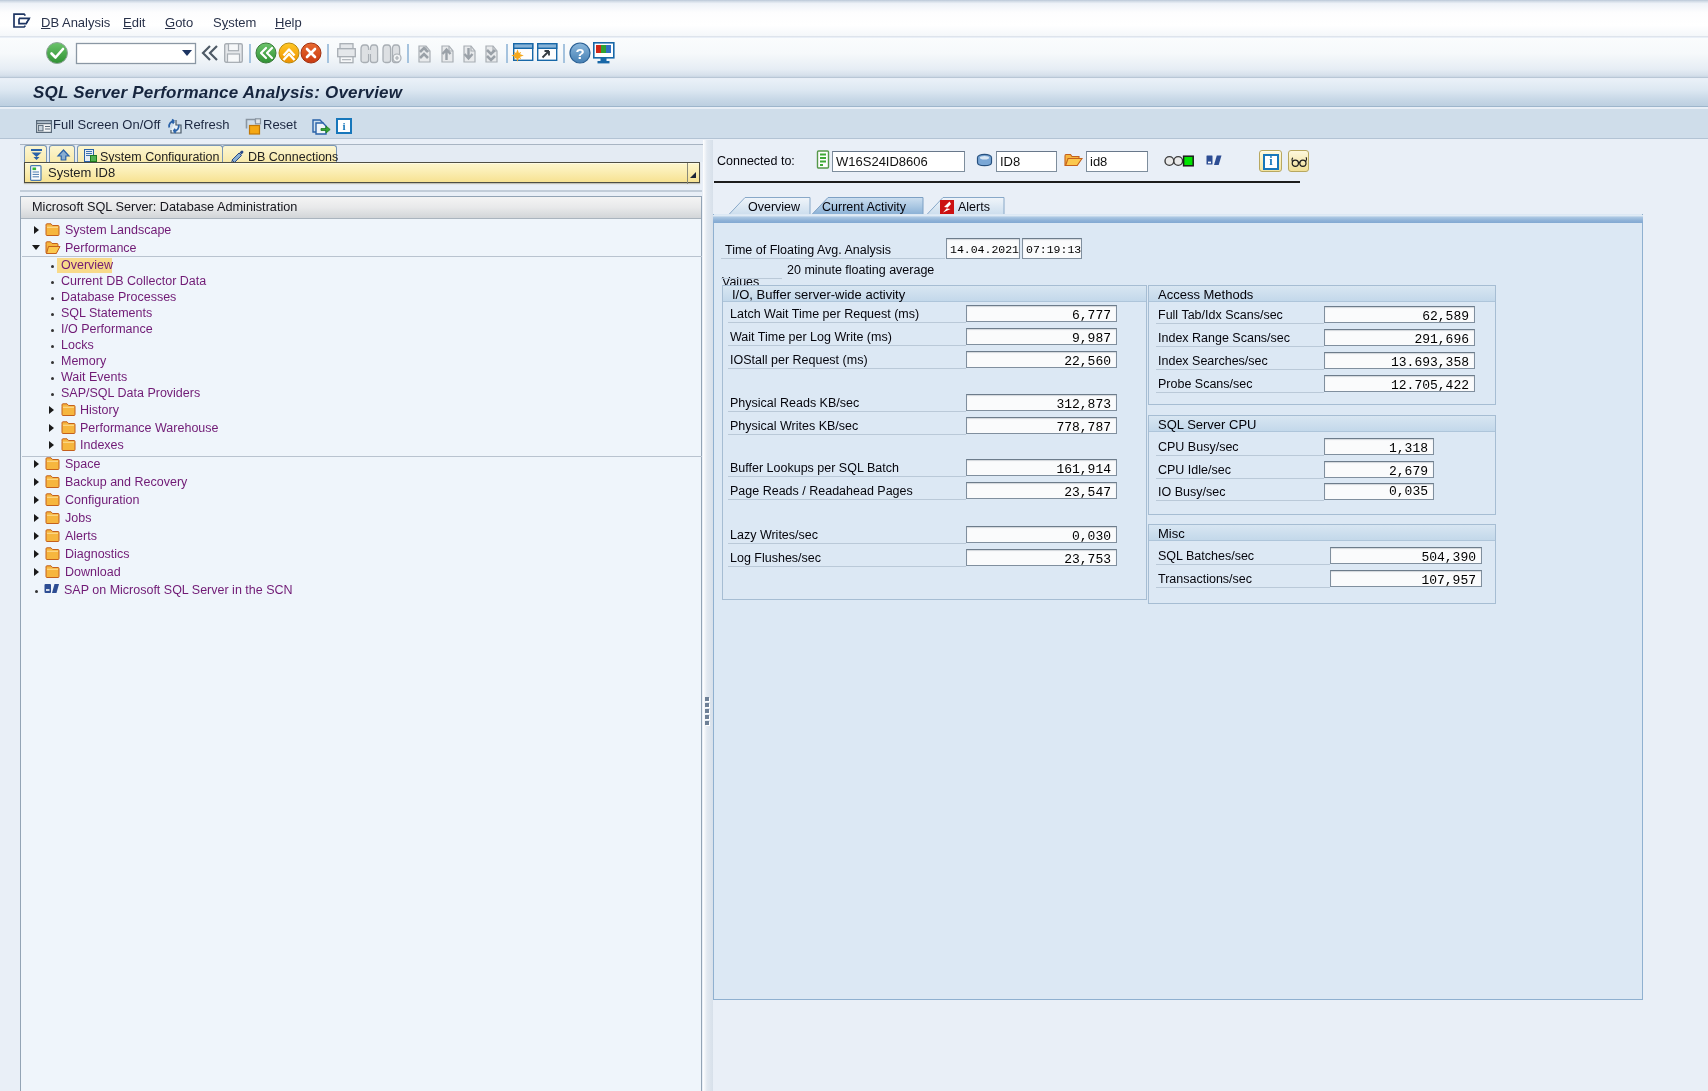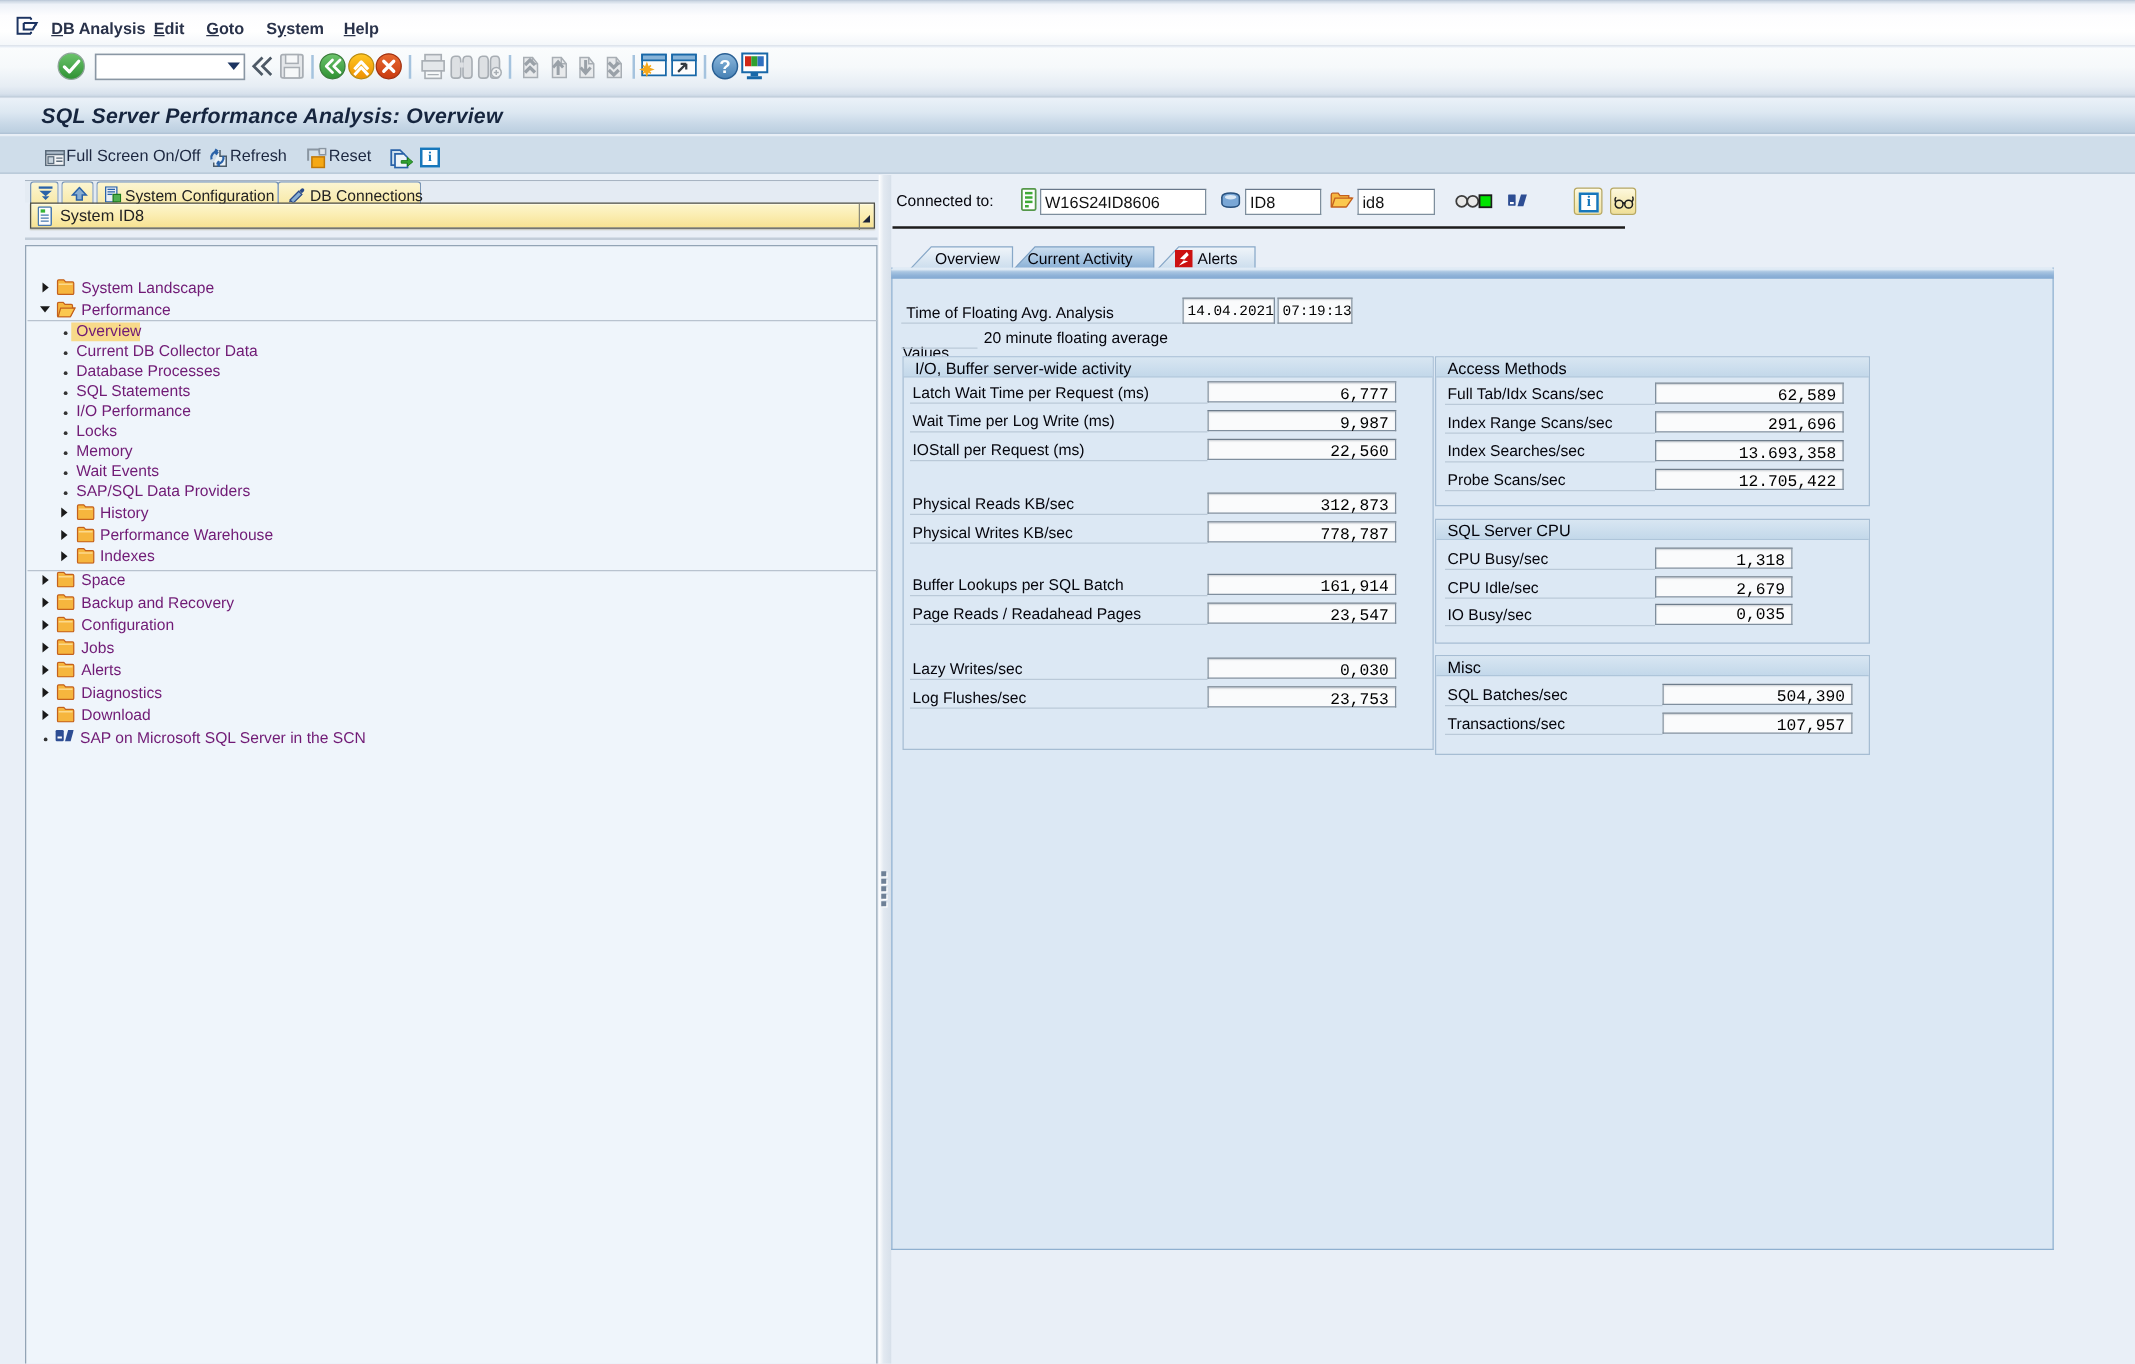--- a/index.html
+++ b/index.html
@@ -2,21 +2,21 @@
 <html><head>
 <meta charset="utf-8">
 <style>
 * { margin:0; padding:0; box-sizing:border-box; }
 html,body { width:1708px; height:1091px; overflow:hidden; }
 body { font-family:"Liberation Sans", sans-serif; background:#e9eff7; position:relative; }
 .abs { position:absolute; }
 
 #menubar { left:0; top:0; width:1708px; height:37px;
   background:linear-gradient(#b6c3d4 0%, #ccd7e3 2.5%, #eef2f8 10%, #fdfdfe 35%, #ffffff 70%, #f4f7fa 100%);
-  border-bottom:1px solid #dee4ec;font-weight:bold; }
+  border-bottom:1px solid #dee4ec; }
 .menuitem { position:absolute; top:15px; font-size:13px; color:#29324a; }
 .menuitem u { text-decoration:underline; }
 #toolbar { left:0; top:38px; width:1708px; height:40px;
   background:linear-gradient(#fafcfd 0%, #f6f9fb 40%, #e6edf4 80%, #d7e1ec 95%, #c9d6e3 100%);
   border-bottom:1px solid #b9c7d6; }
 #titlebar { left:0; top:79px; width:1708px; height:28px;
   background:linear-gradient(#eaf1f8 0%, #dde8f2 40%, #c8d8e7 75%, #bccfe0 100%);
   border-bottom:1px solid #9db5cb; }
 #titlebar .t { position:absolute; left:33px; top:4px; font-size:17px; font-weight:bold; font-style:italic; color:#16253e; letter-spacing:0.2px; }
 #apptoolbar { left:0; top:108px; width:1708px; height:31px; background:#cfddea;
@@ -275,20 +275,23 @@
       <rect x="0.6" y="0.6" width="10.4" height="14.8" rx="1" fill="#fdfdfd" stroke="#4a7ab0" stroke-width="1.2"></rect>
       <rect x="2.5" y="2.5" width="3.6" height="2.6" fill="#35b535"></rect>
       <path d="M2.6 7 L9 7 M2.6 9.4 L9 9.4 M2.6 11.8 L9 11.8" stroke="#4a7ab0" stroke-width="1"></path>
     </svg>
     <span class="txt">System ID8</span>
     <div style="position:absolute; right:11px; top:0; width:1px; height:21px; background:#8a8a78;"></div>
     <div style="position:absolute; right:3px; bottom:4px; width:0; height:0; border-bottom:6px solid #1c2438; border-left:6px solid transparent;"></div>
   </div>
   <div style="position:absolute; left:0; top:46px; width:682px; height:2px; background:#c2cdd9;"></div>
   <div id="treebox">
+    <div id="treehdr">
+        <span>Microsoft SQL Server: Database Administration</span>
+      </div>
 
     <div class="arrow-r" style="left:13px; top:29px;"></div>
     <svg class="cfolder" style="position:absolute;left:24px;top:26px;" width="15" height="13">
         <use href="#cf"></use>
       </svg>
     <div class="trow" style="left:44px; top:26px;">System Landscape</div>
     <div class="arrow-d" style="left:11px; top:48px;"></div>
     <svg class="ofolder" style="position:absolute;left:24px;top:44px;" width="16" height="13">
         <use href="#of"></use>
       </svg>

